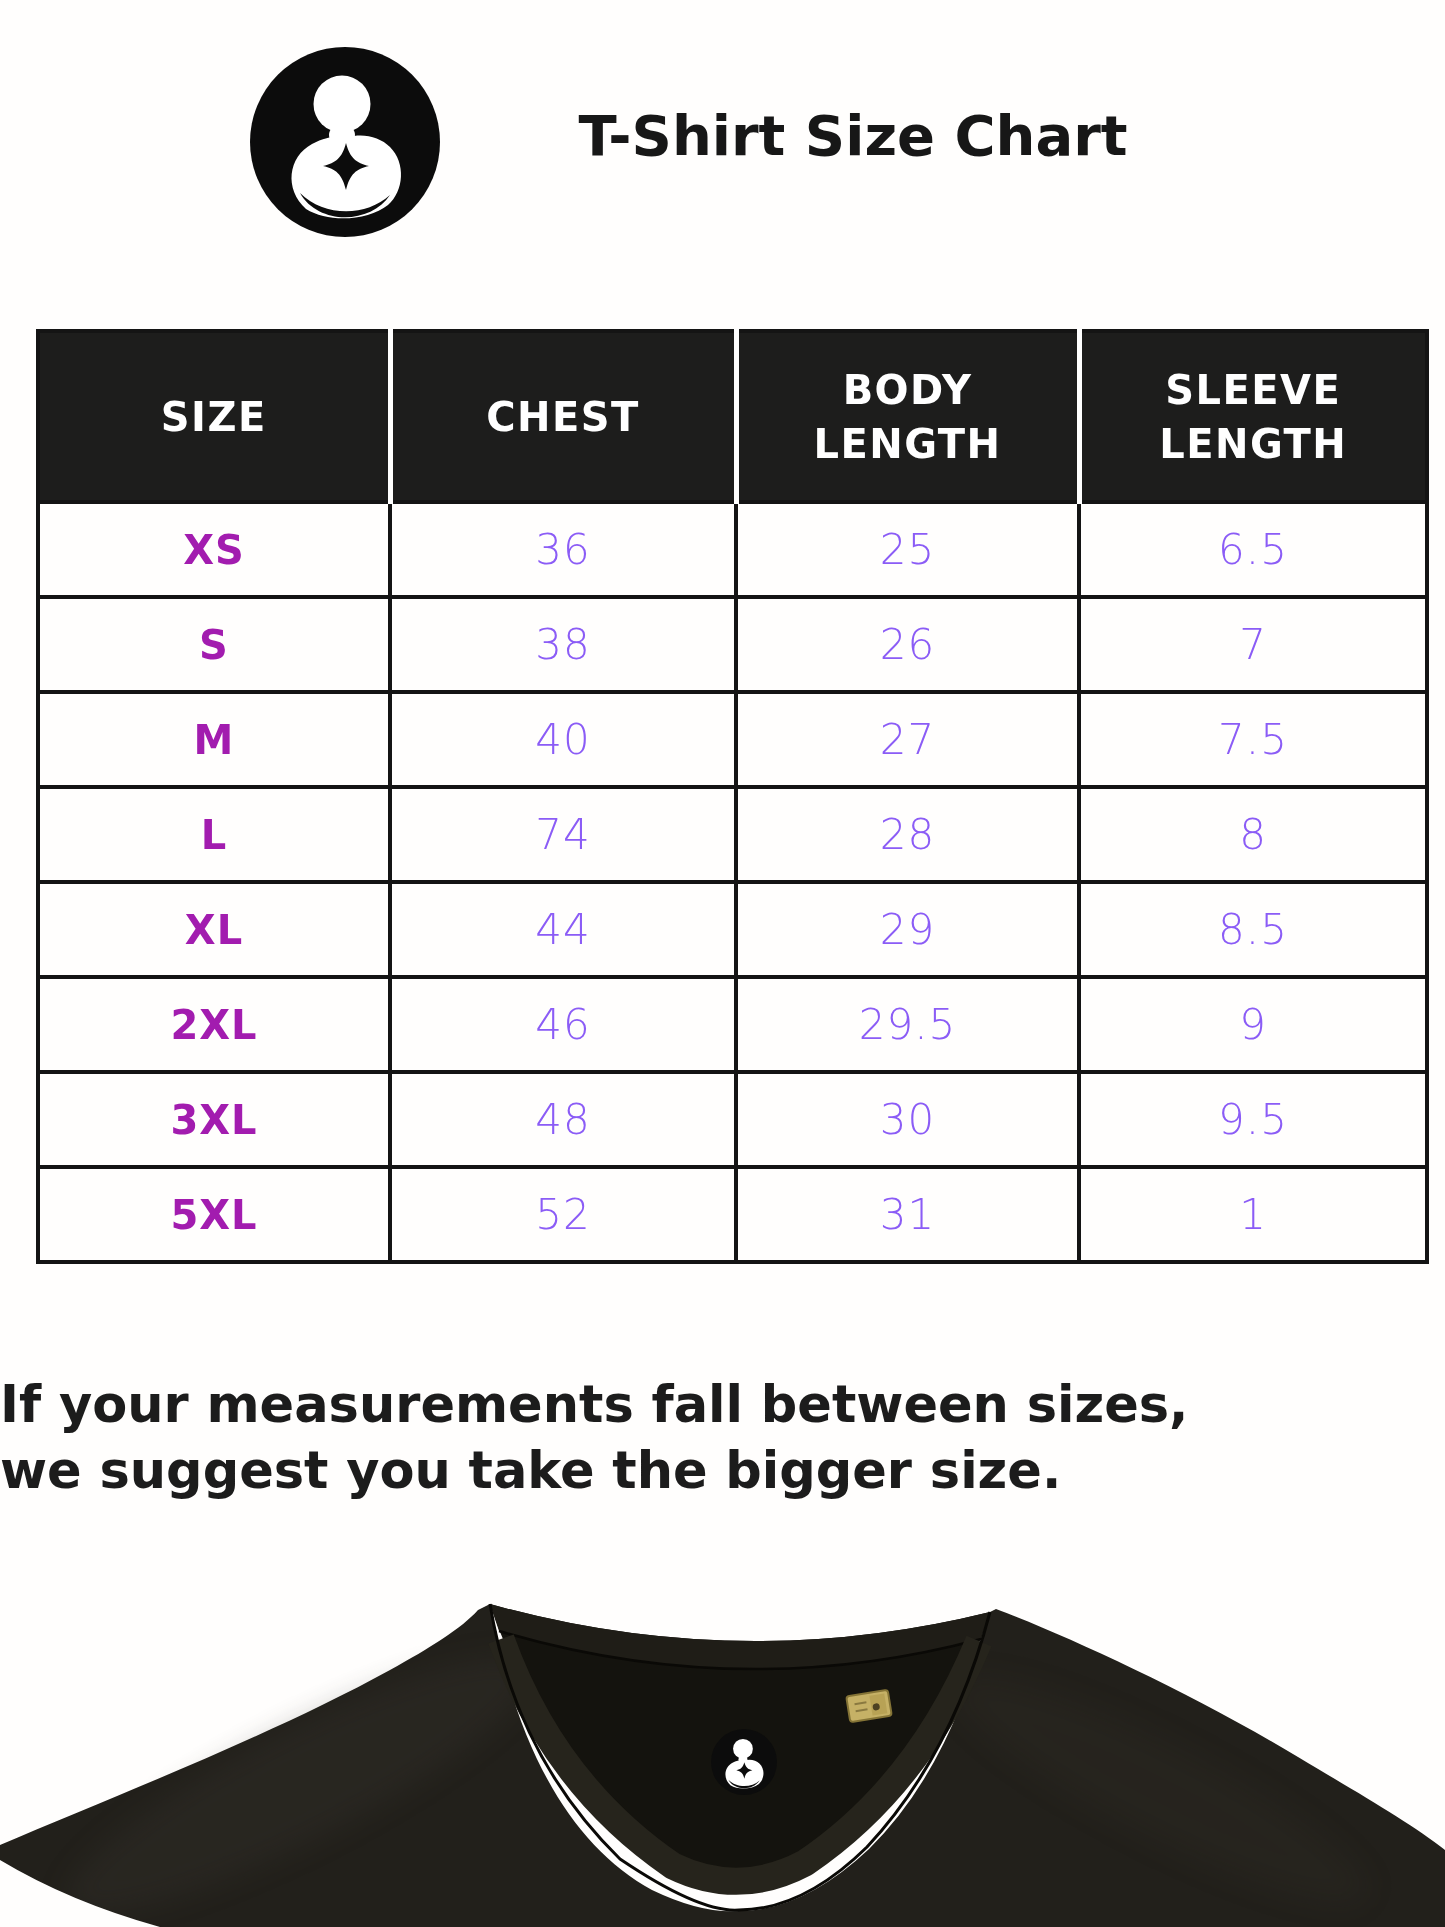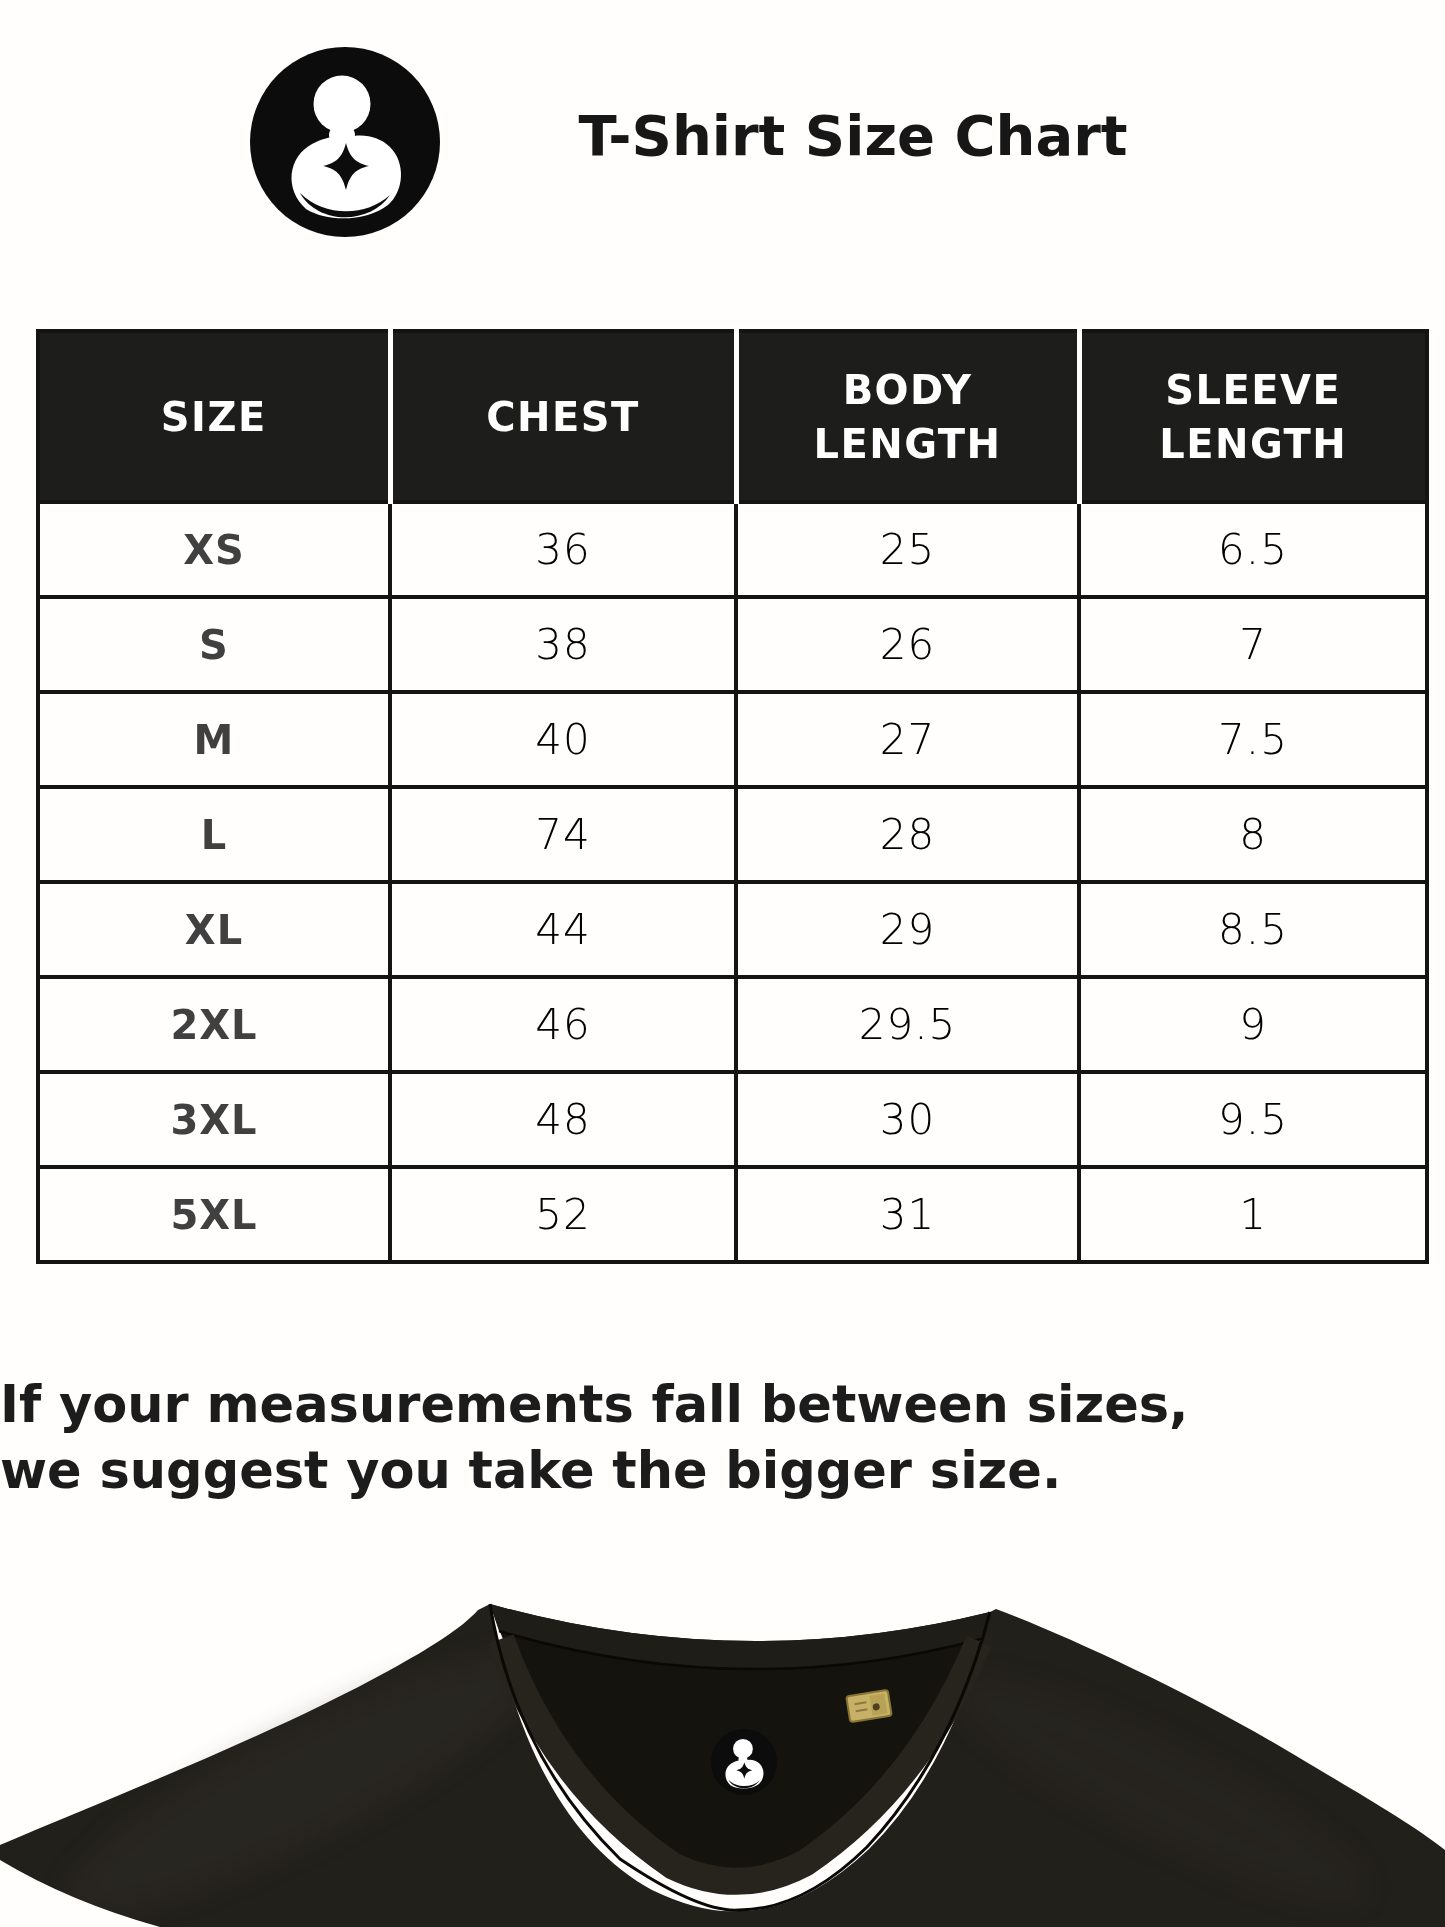--- a/index.html
+++ b/index.html
@@ -27,23 +27,23 @@
     background:#1d1d1c;color:#ffffff;
     height:167px;font-size:40px;font-weight:800;letter-spacing:1.5px;
     line-height:1.35;text-align:center;vertical-align:middle;
     border-left:5px solid #ffffff;border-bottom:4px solid #141414;
     padding:0 30px;
   }
   .size-table th:first-child{border-left:none;}
   .size-table td{
     height:89px;text-align:center;vertical-align:middle;
     border:4px solid #141414;
-    font-size:42px;font-weight:300;color:#000000;letter-spacing:1px;
+    font-size:42px;font-weight:300;color:#8b5cf6;letter-spacing:1px;
   }
-  .size-table td.size-col{font-size:40px;font-weight:800;color:#404040;letter-spacing:1px;}
+  .size-table td.size-col{font-size:40px;font-weight:800;color:#a21caf;letter-spacing:1px;}
   
   .note{
     position:absolute;top:1372px;left:0;width:100%;
     font-size:51px;font-weight:700;line-height:66px;
     color:#1c1c1c;
   }
   
   .shirt-photo{position:absolute;left:0;top:1540px;width:1445px;height:387px;}
   .hidden-defs{position:absolute;width:0;height:0;overflow:hidden;}
 </style>

